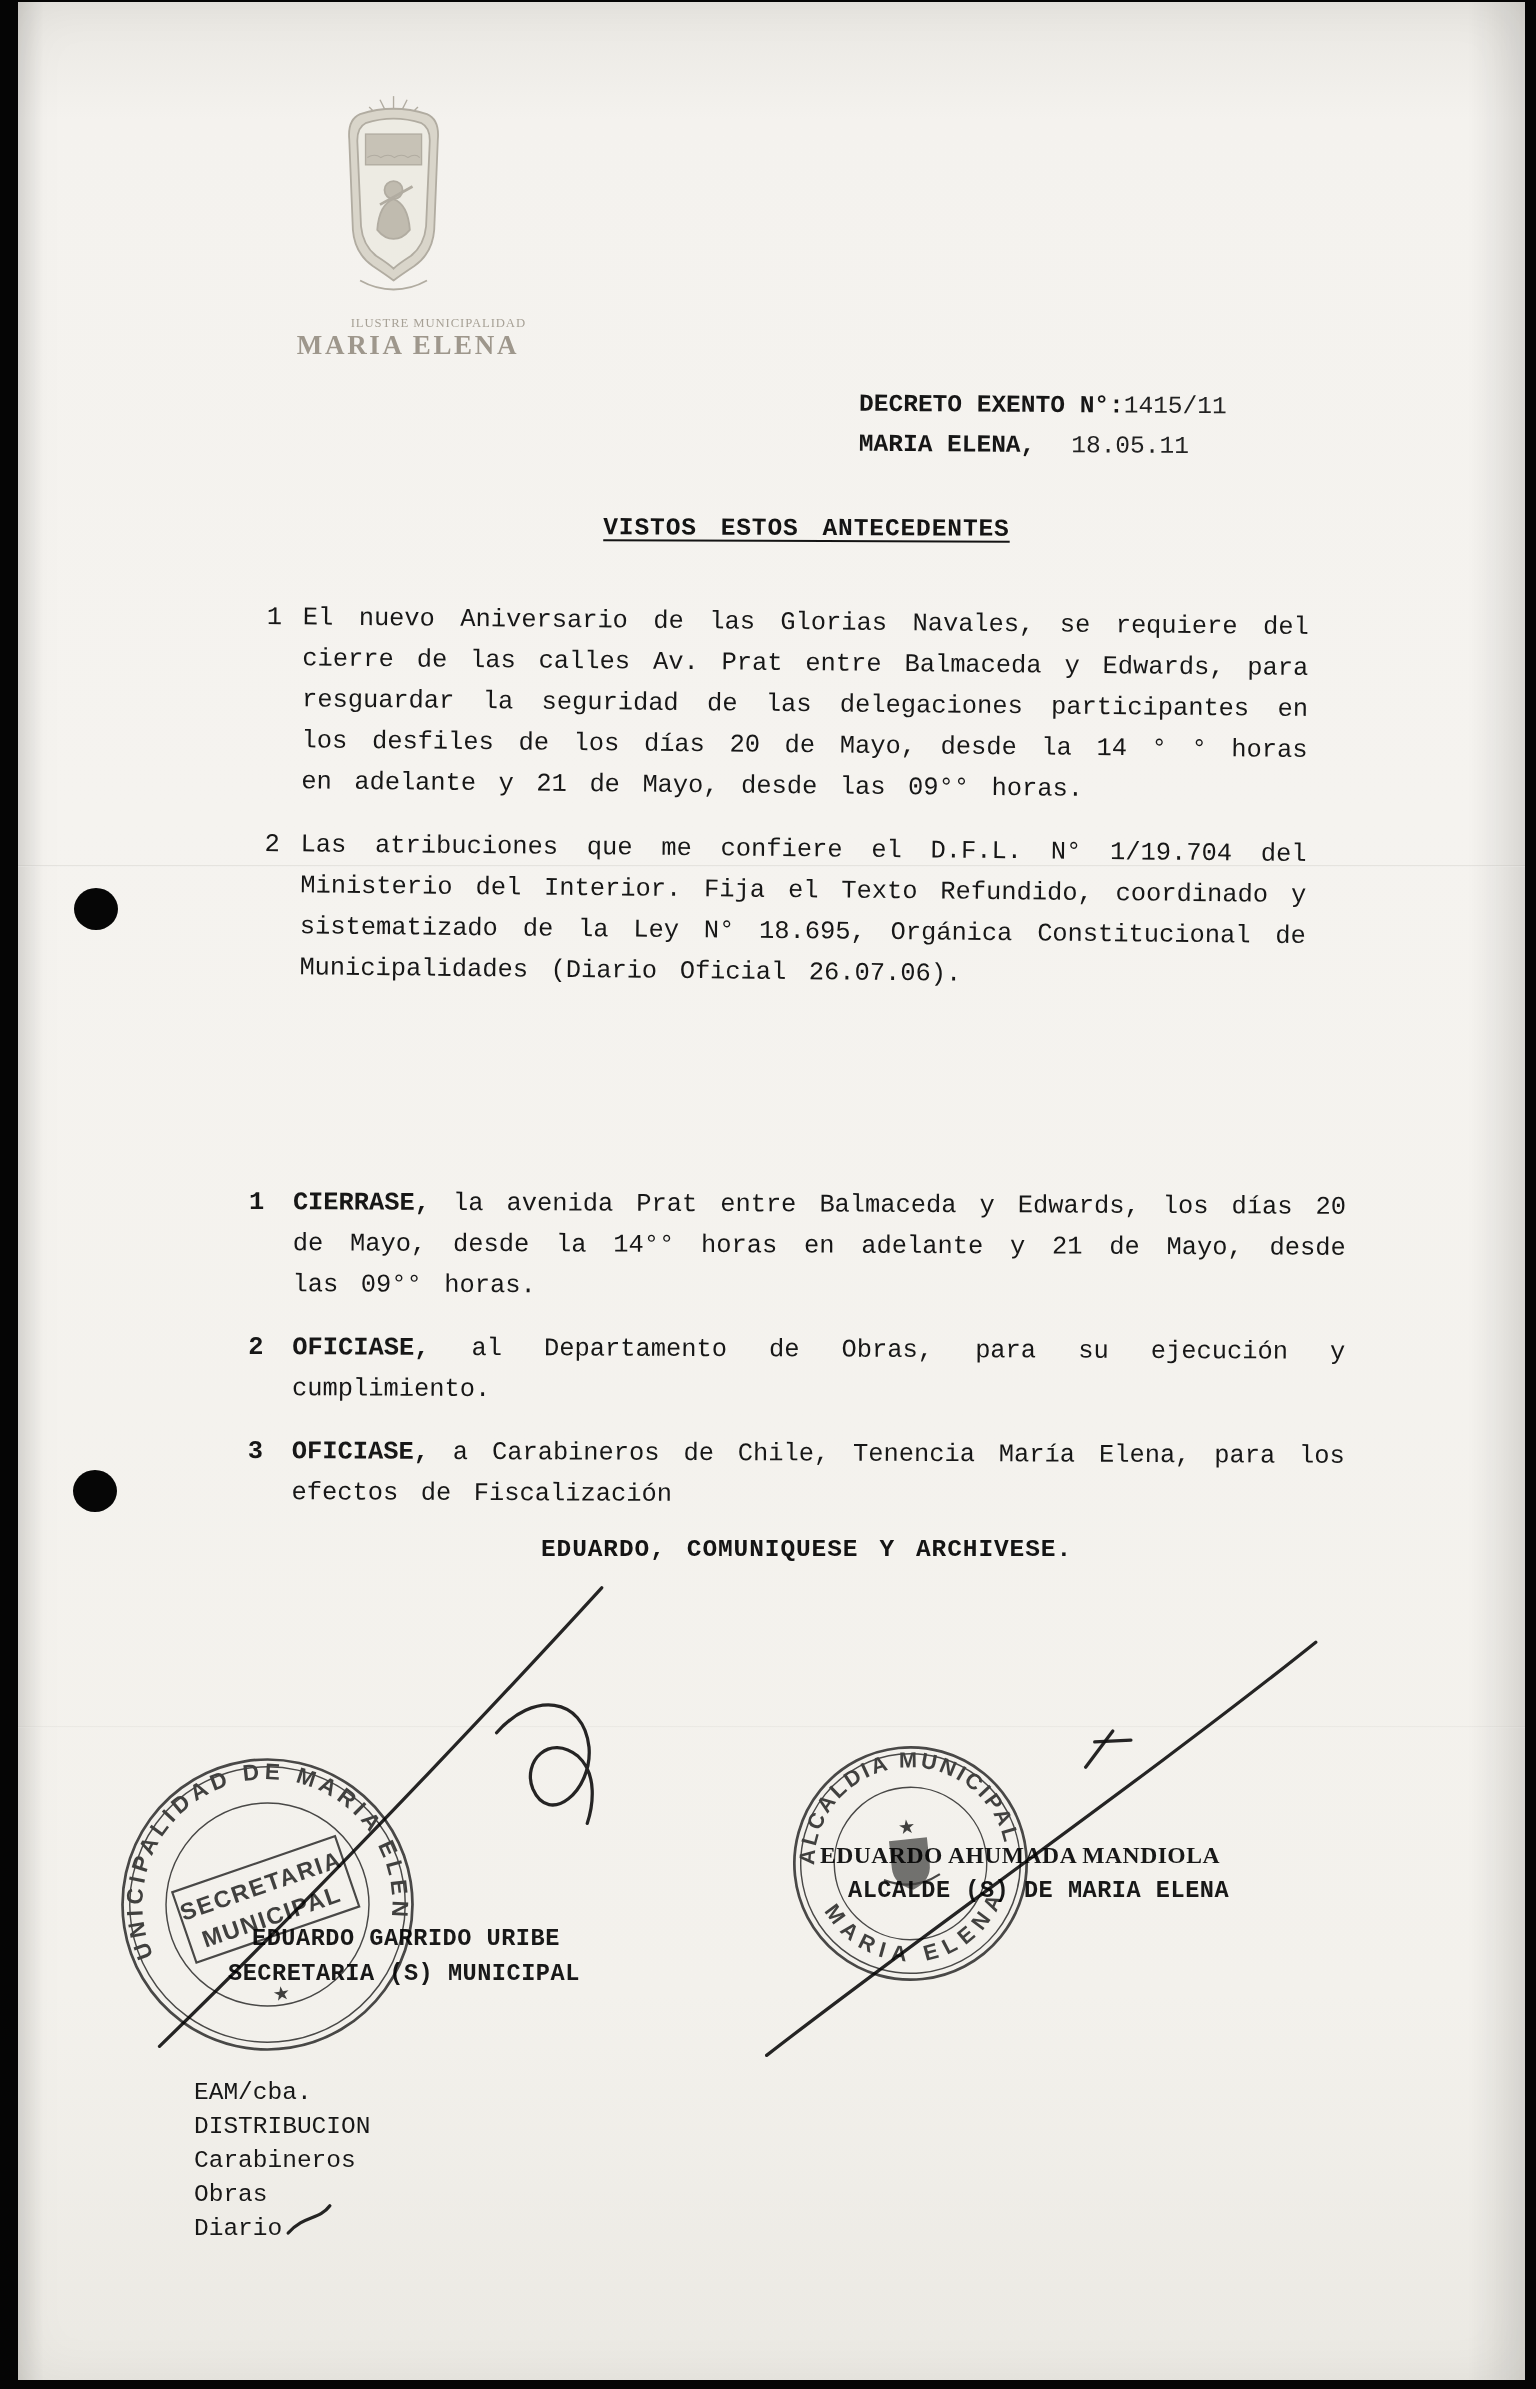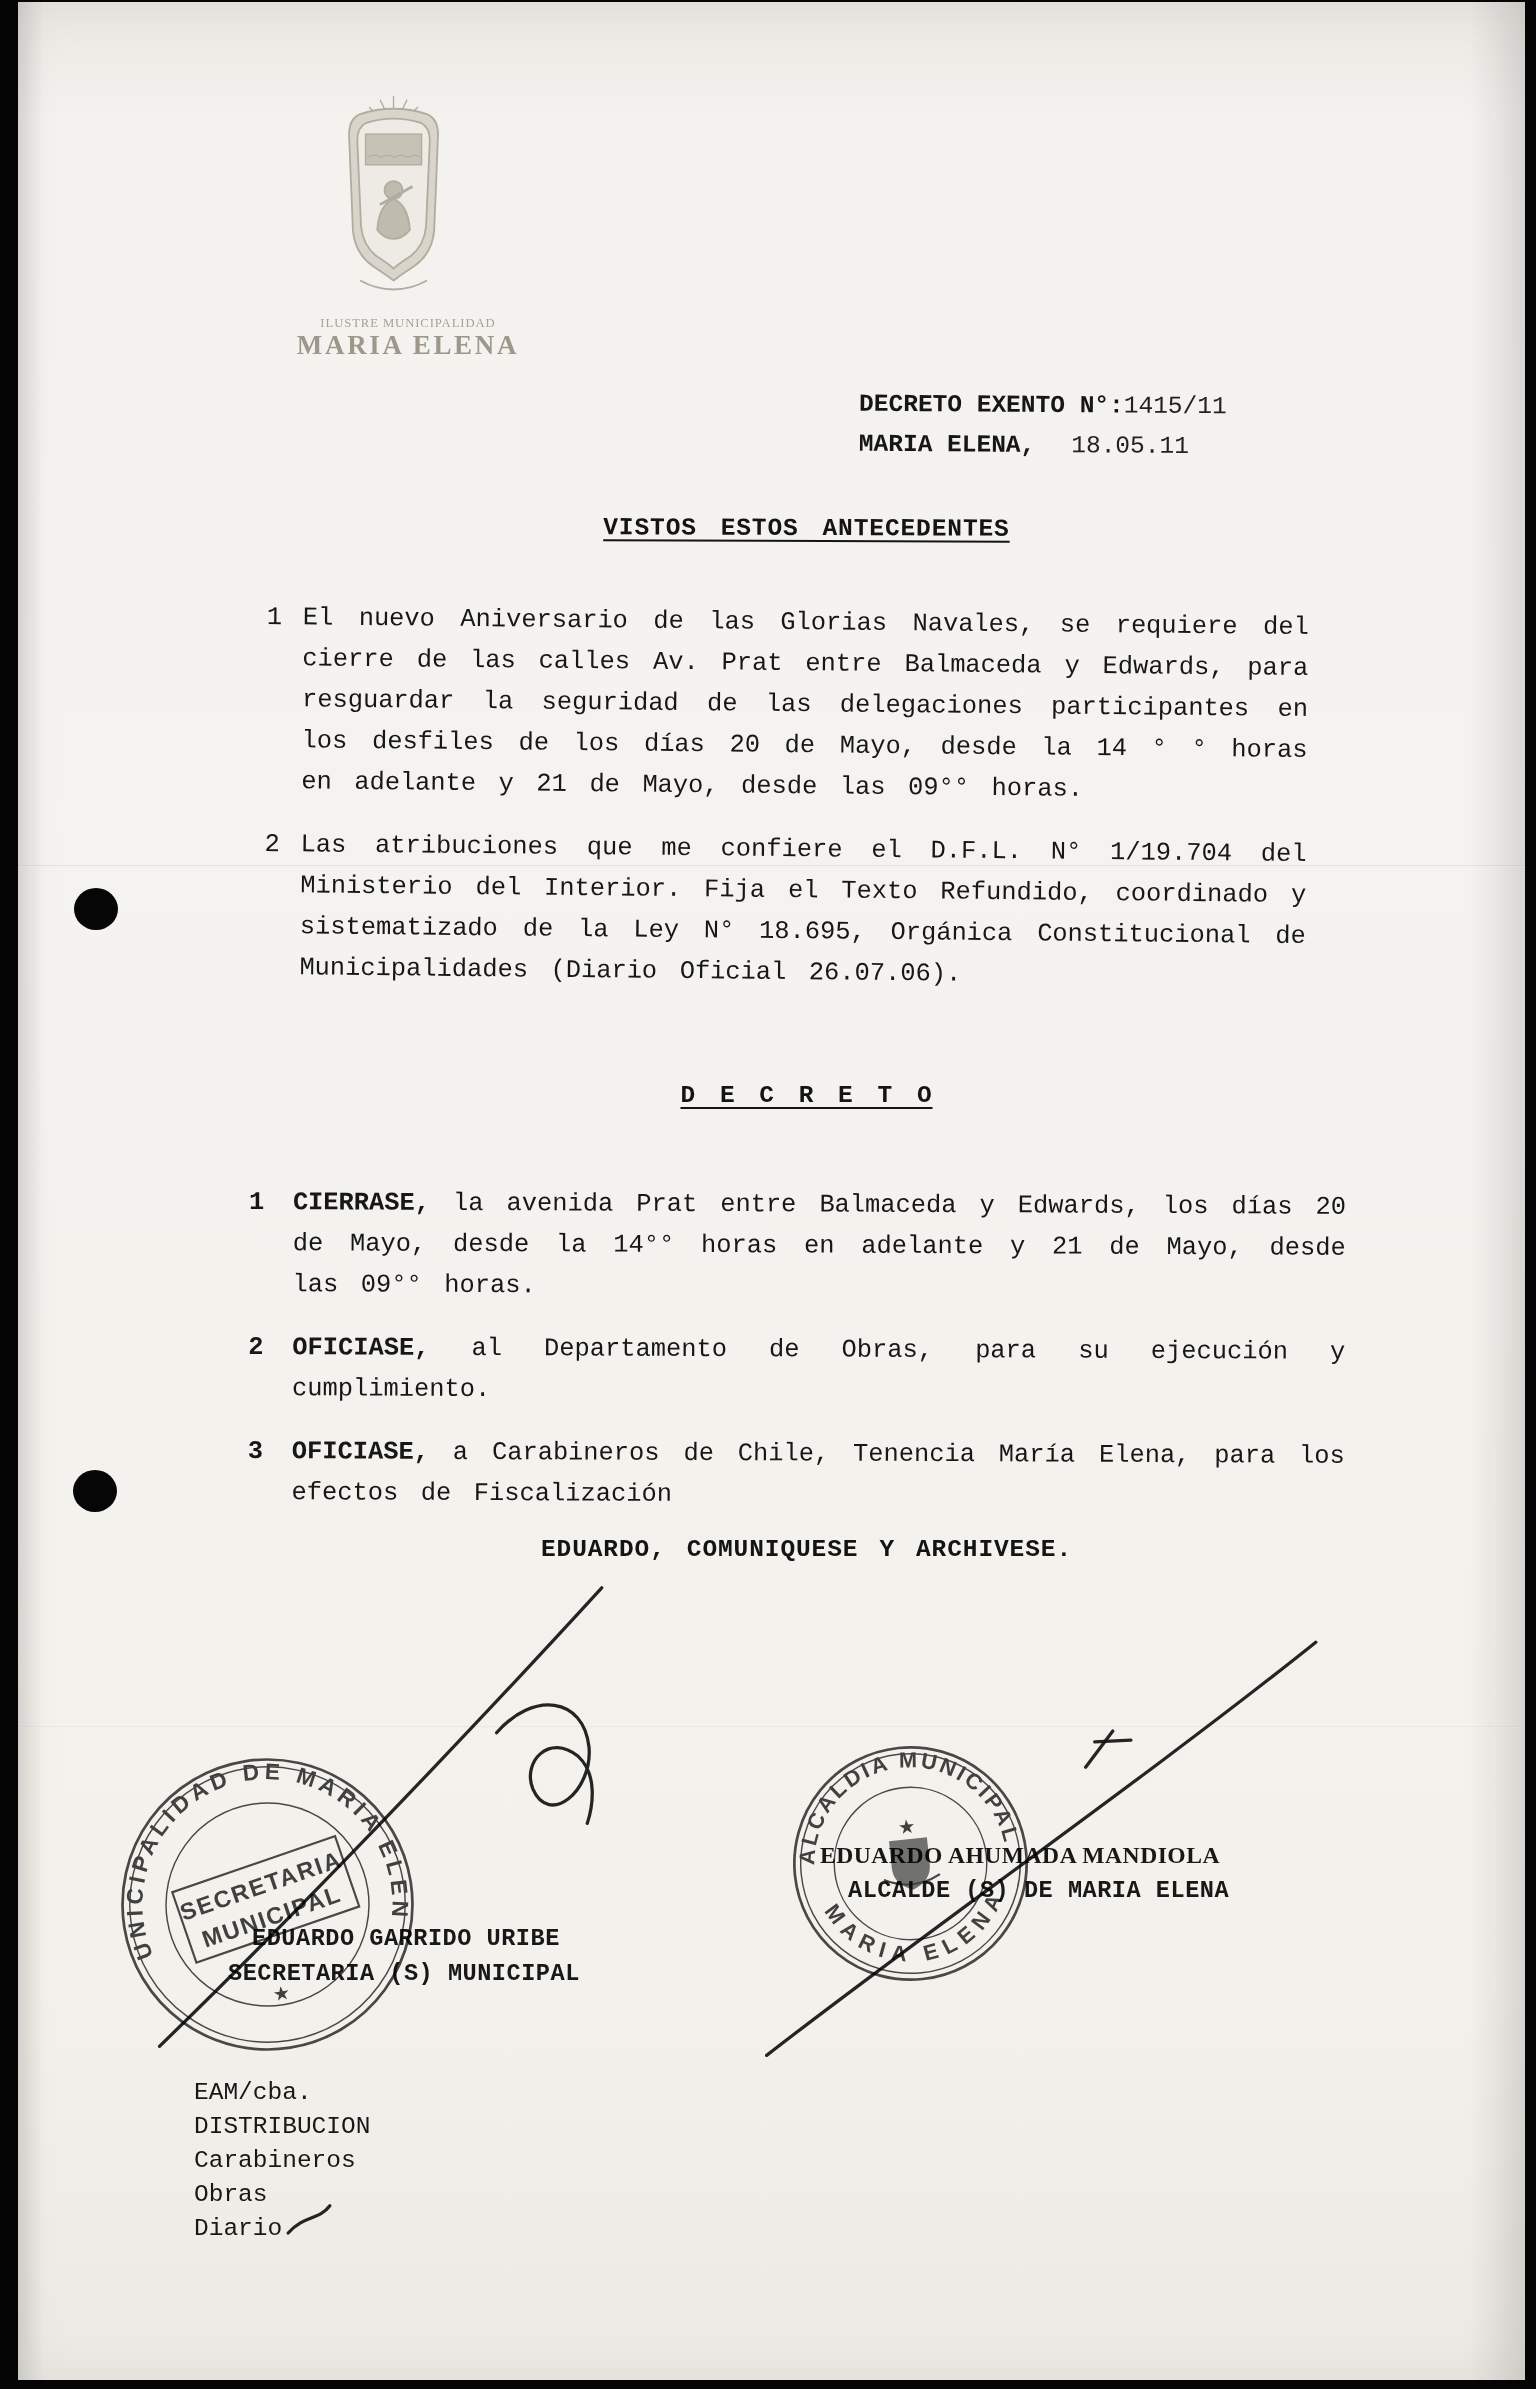--- a/index.html
+++ b/index.html
@@ -20,21 +20,21 @@
   .crease {
     position: absolute; left: 0; right: 0; height: 2.7px;
     background: linear-gradient(180deg, rgba(120,115,105,0.18), rgba(255,255,255,0.35));
   }
   .abs { position: absolute; }
 
   
   .org-line {
     font-family: "Liberation Serif", serif;
     color: #a7a196; font-size: 12.7px; letter-spacing: 0.9px;
-    text-align: center;
+    text-align: right;
   }
   .muni-name {
     font-family: "Liberation Serif", serif;
     color: #9e978c; font-size: 27px; font-weight: bold;
     letter-spacing: 2.7px; text-align: center;
   }
 
   
   .hdr { font-size: 24.5px; line-height: 40px; color: #161616; transform: rotate(0.4deg); }
   .hdr .lbl { font-weight: bold; }
@@ -123,21 +123,20 @@
     <div class="item">
       <span class="num" style="width:36px;">1</span>
       <p class="body">El nuevo Aniversario de las Glorias Navales, se requiere del cierre de las calles Av. Prat entre Balmaceda y Edwards, para resguardar la seguridad de las delegaciones participantes en los desfiles de los días 20 de Mayo, desde la 14 ° ° horas en adelante y 21 de Mayo, desde las 09°° horas.</p>
     </div>
     <div class="item">
       <span class="num" style="width:36px;">2</span>
       <p class="body">Las atribuciones que me confiere el D.F.L. N° 1/19.704 del Ministerio del Interior.  Fija el Texto Refundido, coordinado y sistematizado de la Ley N° 18.695, Orgánica Constitucional de Municipalidades (Diario Oficial 26.07.06).</p>
     </div>
   </div>
 
-  <div class="abs sec-title" style="left:299px; top:1080px; width:979px;">D E C R E T O</div>
 
   <div class="abs numlist" style="left:231px; top:1180px; width:1097px; transform:rotate(0.25deg); transform-origin:left top;">
     <div class="item">
       <span class="num lead" style="width:44px;">1</span>
       <p class="body"><span class="lead">CIERRASE,</span><span> la avenida Prat entre Balmaceda y Edwards, los días 20 de Mayo, desde la 14°° horas en adelante y 21 de Mayo, desde las 09°° horas.</span></p>
     </div>
     <div class="item">
       <span class="num lead" style="width:44px;">2</span>
       <p class="body"><span class="lead">OFICIASE,</span><span>  al Departamento de Obras, para su ejecución y cumplimiento.</span></p>
     </div>

